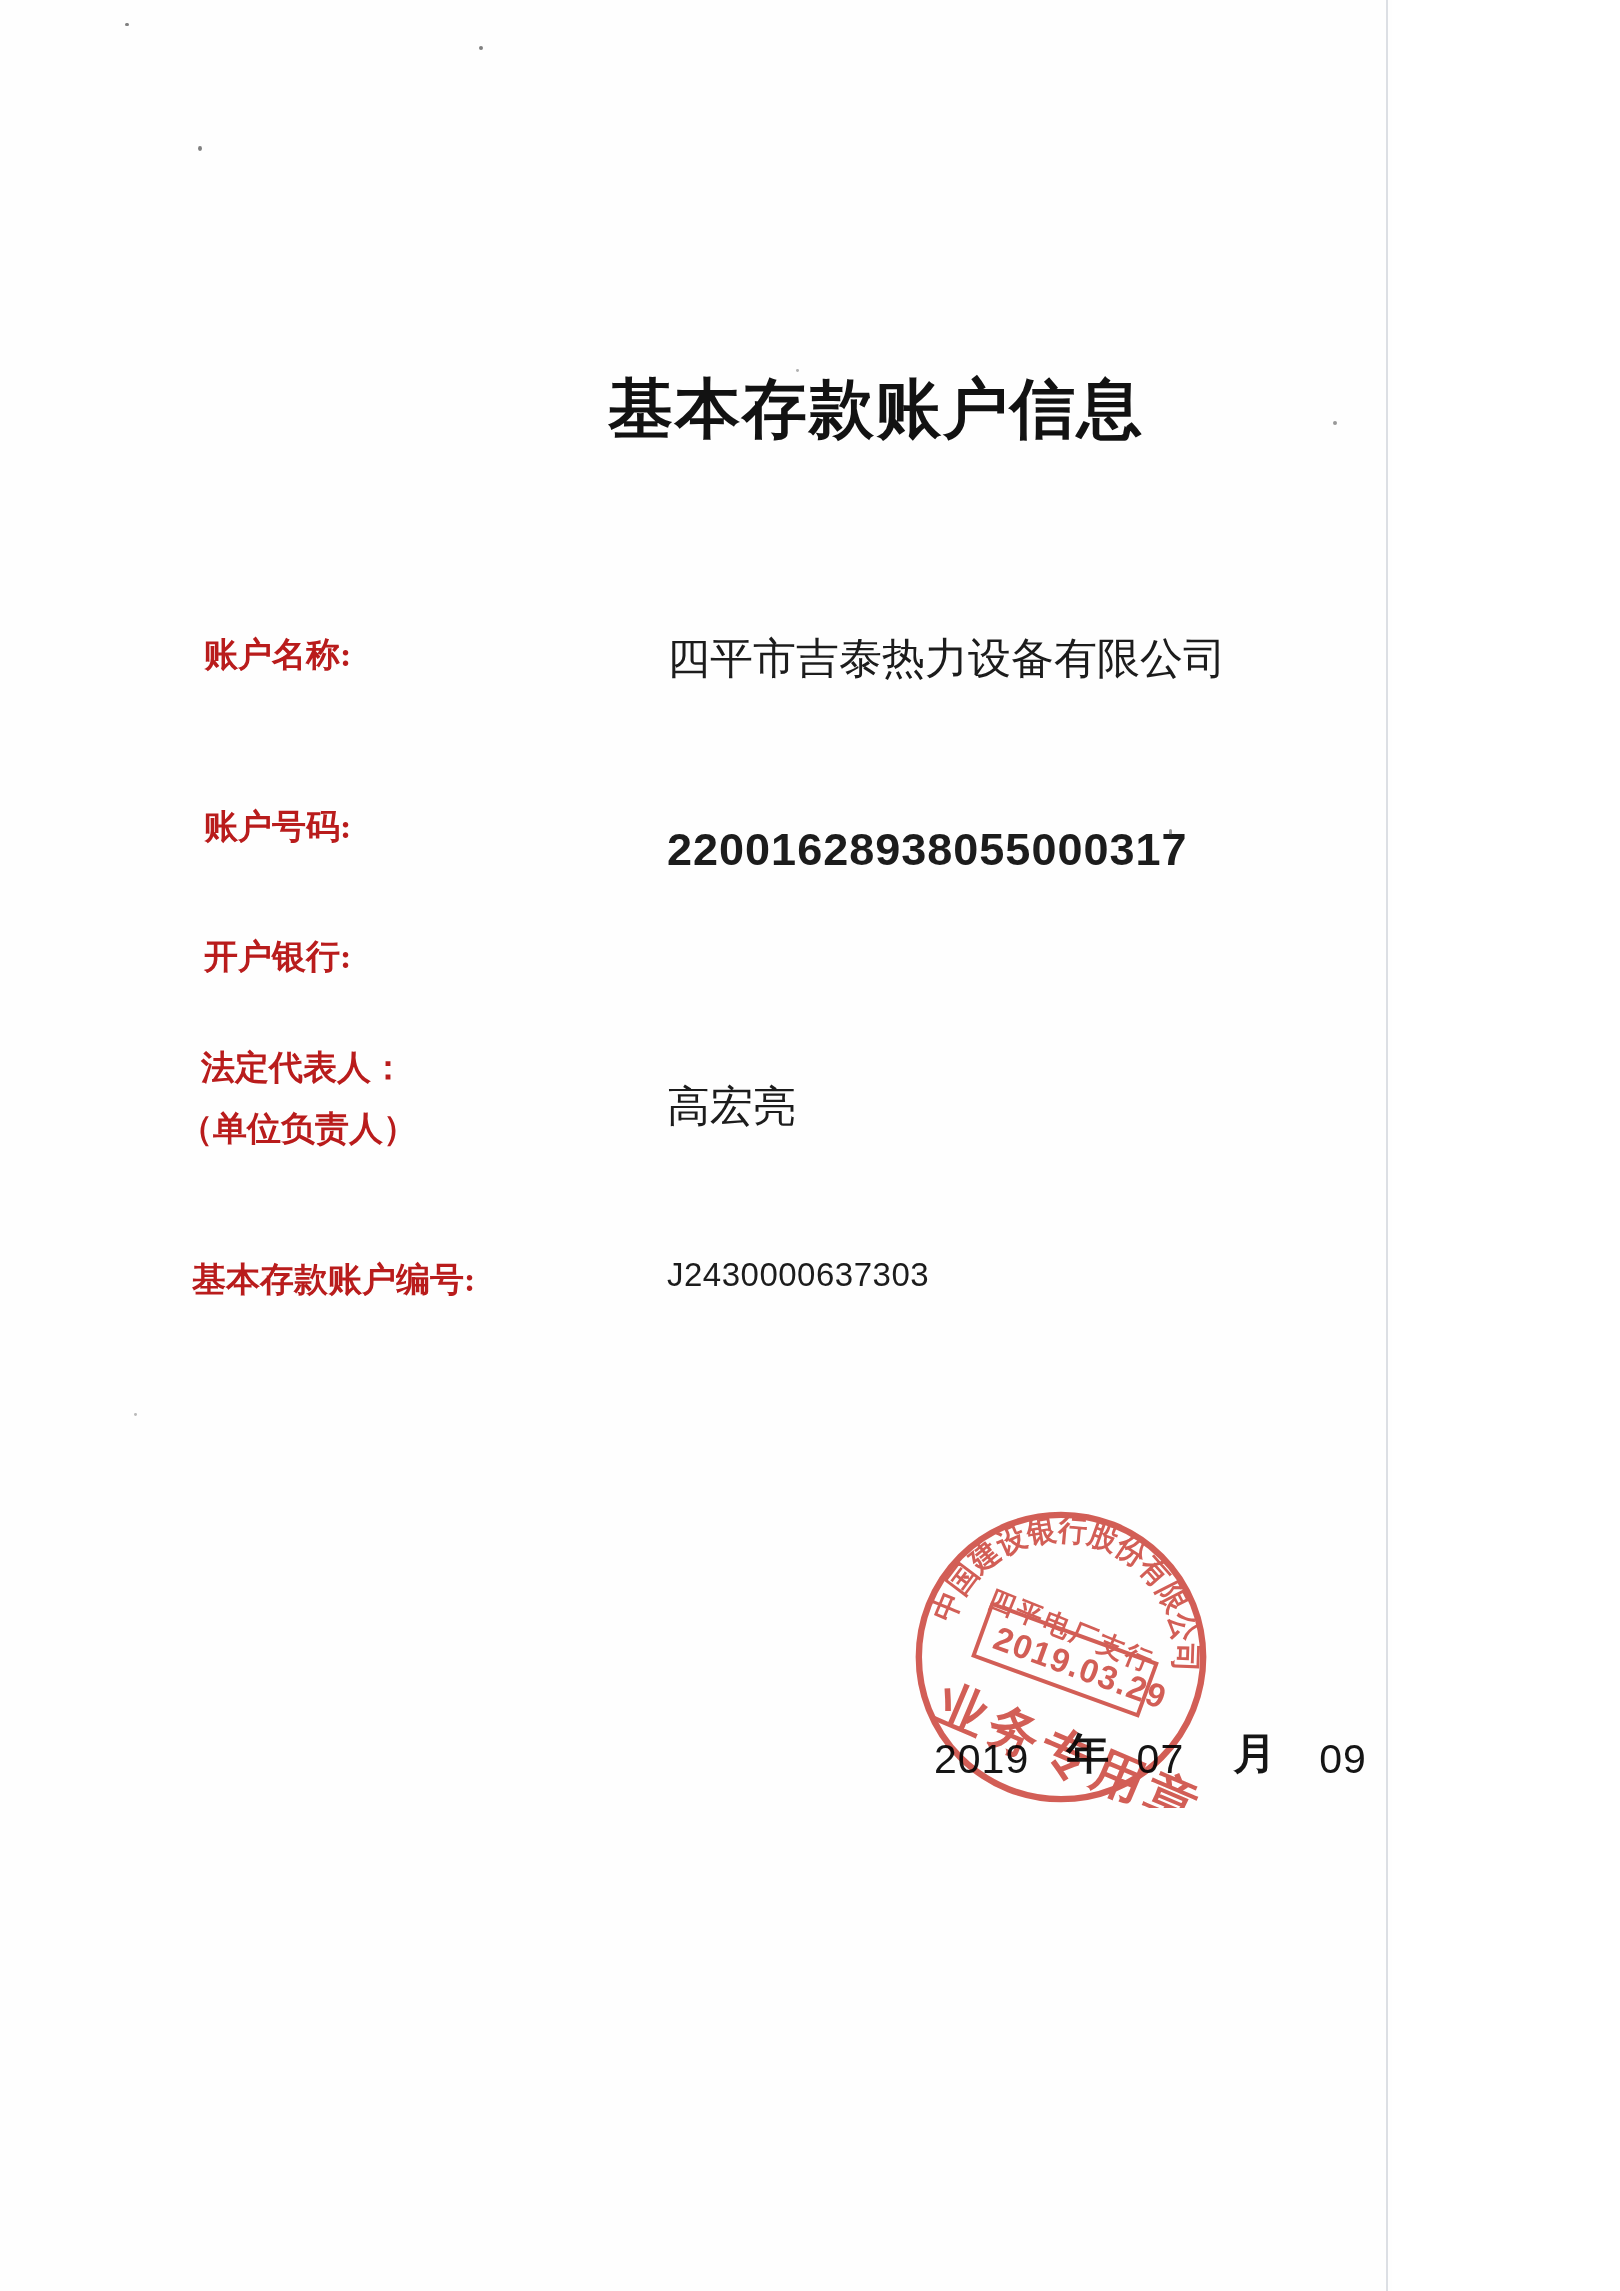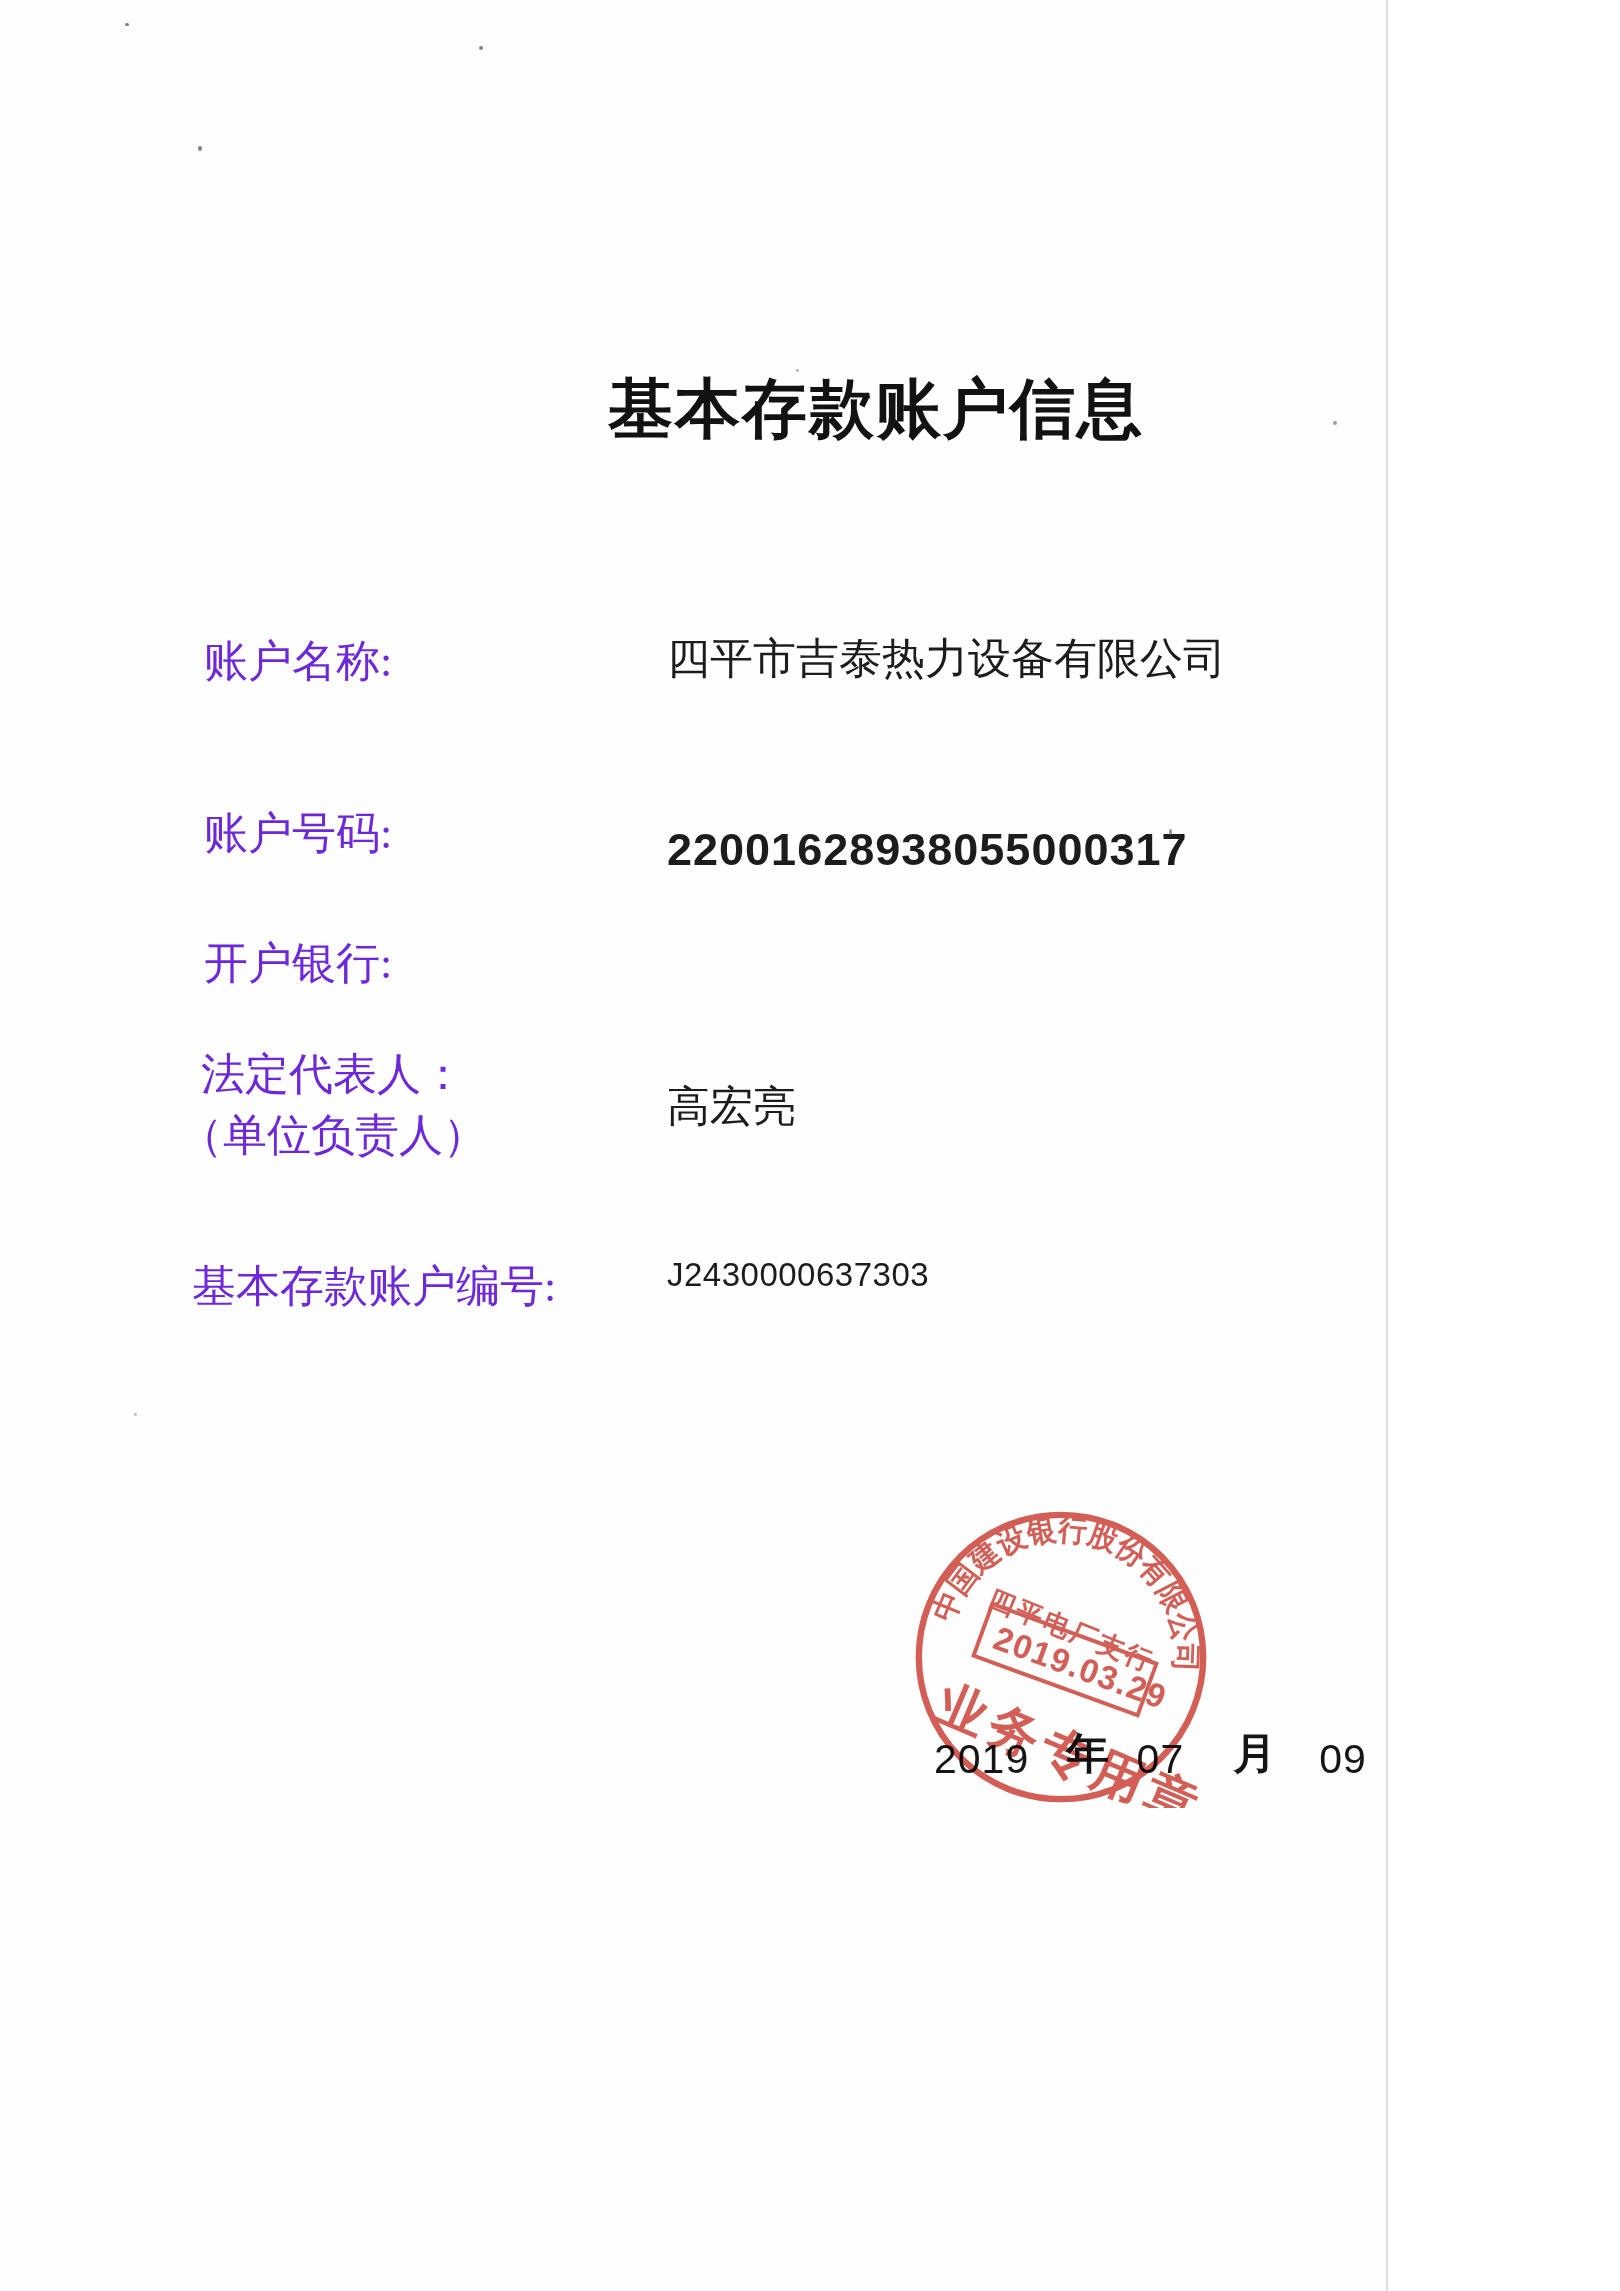--- a/index.html
+++ b/index.html
@@ -18,23 +18,23 @@
     left: 608px;
     top: 365px;
     font-size: 65px;
     font-weight: 700;
     letter-spacing: 2px;
     color: #121212;
     white-space: nowrap;
   }
   .field-label {
     position: absolute;
-    font-size: 44px;
-    font-weight: 400;
-    color: #6d28d9;
+    font-size: 34px;
+    font-weight: 700;
+    color: #b91c1c;
     white-space: nowrap;
   }
   .field-value {
     position: absolute;
     left: 667px;
     font-size: 43px;
     font-weight: 400;
     color: #1c1c1c;
     white-space: nowrap;
   }

